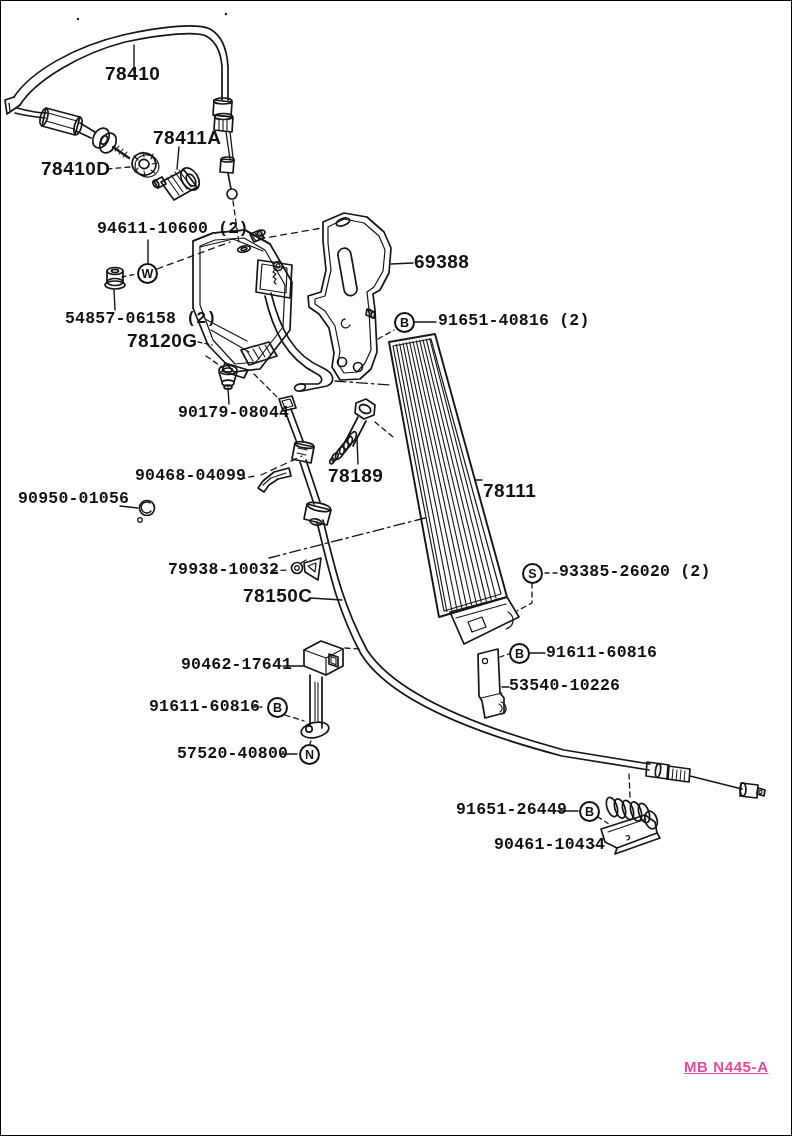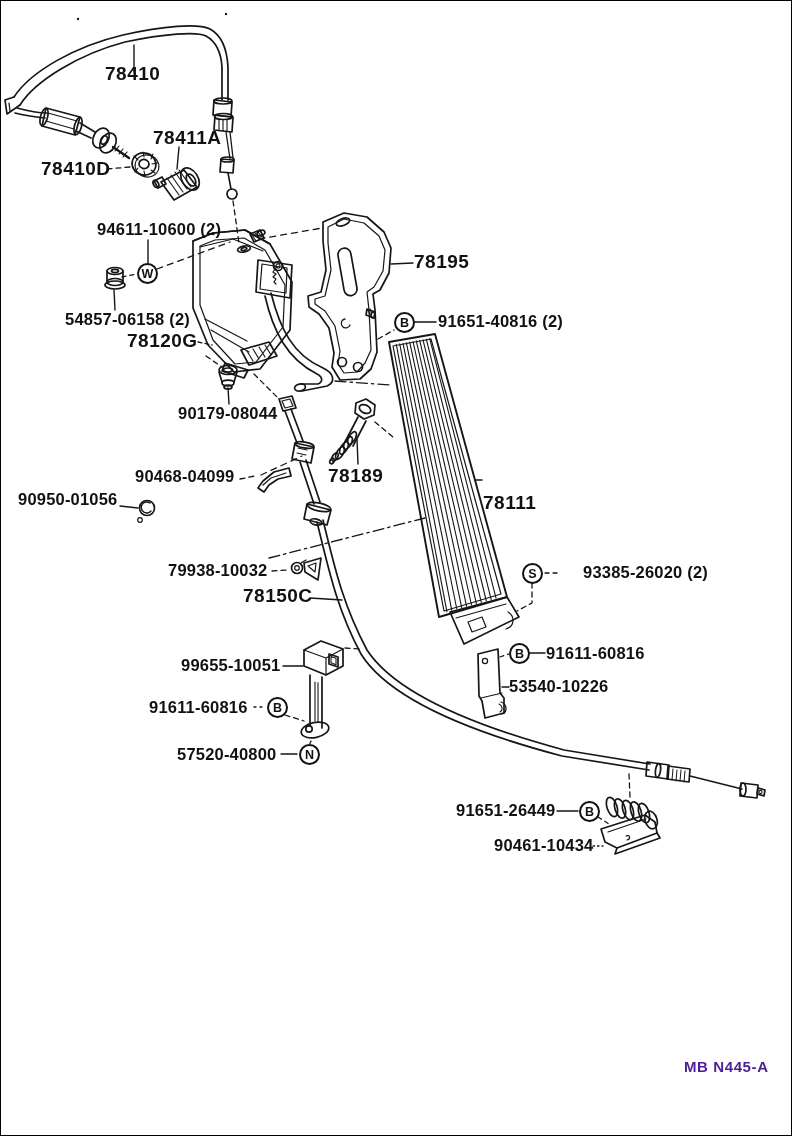--- a/index.html
+++ b/index.html
@@ -7,30 +7,30 @@
     position:relative;width:792px;height:1136px;background:#ffffff;
     overflow:hidden;font-family:"Liberation Sans",sans-serif;
     border:1px solid #000; box-sizing:border-box;padding-left:6px;
   }
   #art{position:absolute;left:0;top:0;}
   .lbl{
     position:absolute;color:#111;font-weight:bold;white-space:nowrap;
     font-family:"Liberation Sans",sans-serif;line-height:1;
   }
   .lbl.lg{font-size:19px;letter-spacing:0.5px;}
-  .lbl.sm{font-size:16.5px;letter-spacing:0.2px;}
+  .lbl.sm{font-size:16.5px;letter-spacing:0.2px;font-family:Liberation Mono, monospace;}
   .sym{
     position:absolute;width:21px;height:21px;box-sizing:border-box;
     border:2.4px solid #111;border-radius:50%;background:#fff;
     display:flex;align-items:center;justify-content:center;
     font:bold 12.5px "Liberation Sans",sans-serif;color:#111;
   }
   .footer-code{
     position:absolute;font:bold 15px "Liberation Sans",sans-serif;
-    letter-spacing:0.6px;color:#4c1d95;
+    letter-spacing:0.6px;color:#ec4899;text-decoration:underline;
   }
   svg *{vector-effect:non-scaling-stroke;}
 </style>
 </head>
 <body>
 
 <div id="stage">
 
   <svg id="art" width="792" height="1136" viewBox="0 0 792 1136" fill="none" stroke="#161616" stroke-width="1.7" stroke-linecap="round" stroke-linejoin="round">
 
@@ -303,33 +303,33 @@
       <path stroke-dasharray="1.5 3" d="M592,845 L602,845"></path>
       <path stroke-dasharray="5 4" d="M628,773 L629,796"></path>
       <path stroke-dasharray="4 3" d="M197,341 L211,344"></path>
     </g>
   </svg>
 
   <div class="lbl lg" style="left:104px;top:63px">78410</div>
   <div class="lbl lg" style="left:152px;top:127px">78411A</div>
   <div class="lbl lg" style="left:40px;top:158px">78410D</div>
   <div class="lbl sm" style="left:96px;top:220px">94611-10600 (2)</div>
-  <div class="lbl lg" style="left:413px;top:251px">78195</div>
+  <div class="lbl lg" style="left:413px;top:251px">69388</div>
   <div class="lbl sm" style="left:64px;top:310px">54857-06158 (2)</div>
   <div class="lbl lg" style="left:126px;top:330px">78120G</div>
   <div class="lbl sm" style="left:437px;top:312px">91651-40816 (2)</div>
   <div class="lbl sm" style="left:177px;top:404px">90179-08044</div>
   <div class="lbl sm" style="left:134px;top:467px">90468-04099</div>
   <div class="lbl lg" style="left:327px;top:465px">78189</div>
-  <div class="lbl lg" style="left:482px;top:492px">78111</div>
+  <div class="lbl lg" style="left:482px;top:480px">78111</div>
   <div class="lbl sm" style="left:17px;top:490px">90950-01056</div>
   <div class="lbl sm" style="left:167px;top:561px">79938-10032</div>
-  <div class="lbl sm" style="left:582px;top:563px">93385-26020 (2)</div>
+  <div class="lbl sm" style="left:558px;top:563px">93385-26020 (2)</div>
   <div class="lbl lg" style="left:242px;top:585px">78150C</div>
-  <div class="lbl sm" style="left:180px;top:656px">99655-10051</div>
+  <div class="lbl sm" style="left:180px;top:656px">90462-17641</div>
   <div class="lbl sm" style="left:545px;top:644px">91611-60816</div>
   <div class="lbl sm" style="left:508px;top:677px">53540-10226</div>
   <div class="lbl sm" style="left:148px;top:698px">91611-60816</div>
   <div class="lbl sm" style="left:176px;top:745px">57520-40800</div>
   <div class="lbl sm" style="left:455px;top:801px">91651-26449</div>
   <div class="lbl sm" style="left:493px;top:836px">90461-10434</div>
 
   <div class="sym" style="left:136px;top:262px">
       <span>W</span>
     </div>

